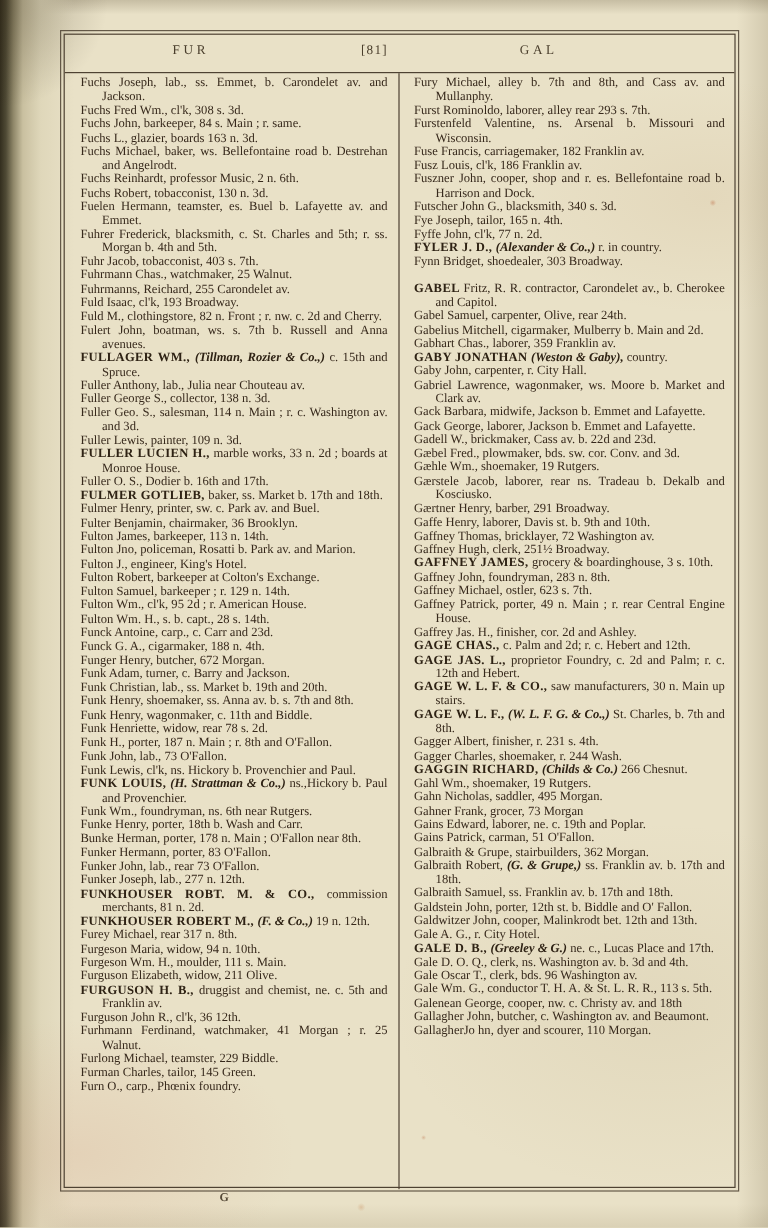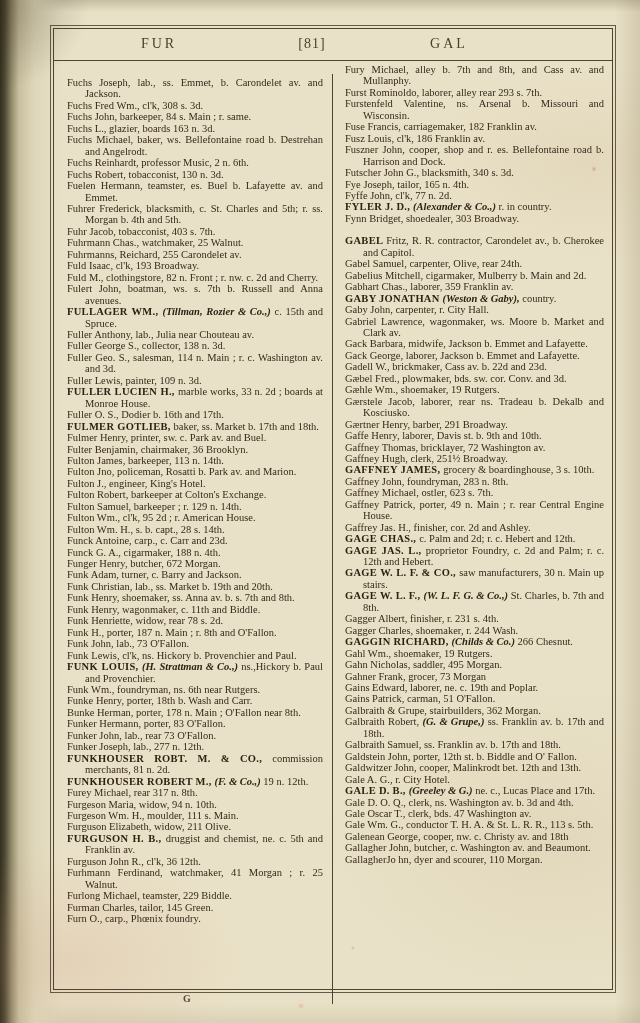--- a/index.html
+++ b/index.html
@@ -30,34 +30,34 @@
     border:1px solid #4e4232;
     outline:1px solid rgba(78,66,50,0.85);
     outline-offset:2px;
   }
   .header{
     position:absolute;left:0;top:0;width:100%;height:32px;
     box-sizing:border-box;border-bottom:1px solid #4e4232;
   }
   .hw{
     position:absolute;top:7px;transform:translateX(-50%);
-    font-size:14px;letter-spacing:3px;color:#4a3e2c;white-space:nowrap;
+    font-size:11px;letter-spacing:3px;color:#4a3e2c;white-space:nowrap;
   }
   .hw-left{left:105px;}
   .hw-num{left:258px;letter-spacing:1px;font-family:Liberation Serif, serif;}
   .hw-right{left:395px;font-family:Liberation Serif, serif;}
   .cols{
     position:absolute;left:0;top:32px;width:100%;height:930px;
     display:flex;
   }
   .col{
     box-sizing:border-box;width:280px;height:100%;
     padding:3px 9px 0 13px;overflow:hidden;
   }
-  .col-left{border-right:1px solid #4e4232;margin-top:13px;}
+  .col-left{border-right:1px solid #4e4232;}
   .col-right{padding:3px 8px 0 12px;}
   .entry{
     margin:0;padding-left:18px;text-indent:-18px;
     text-align:justify;
     font-size:10.5px;line-height:11.45px;
     color:#37291c;
     -webkit-hyphens:none;hyphens:none;
   }
   .entry .b{font-weight:700;color:#2e2214;letter-spacing:0.3px;}
   .entry .bi{font-weight:700;font-style:italic;color:#2e2214;}
@@ -190,21 +190,21 @@
           <p class="entry"><span>Gains Edward, laborer, ne. c. 19th and Poplar.</span></p>
           <p class="entry"><span>Gains Patrick, carman, 51 O'Fallon.</span></p>
           <p class="entry"><span>Galbraith &amp; Grupe, stairbuilders, 362 Morgan.</span></p>
           <p class="entry"><span>Galbraith Robert, </span><span class="bi">(G. &amp; Grupe,)</span><span> ss. Franklin av. b. 17th and 18th.</span></p>
           <p class="entry"><span>Galbraith Samuel, ss. Franklin av. b. 17th and 18th.</span></p>
           <p class="entry"><span>Galdstein John, porter, 12th st. b. Biddle and O' Fallon.</span></p>
           <p class="entry"><span>Galdwitzer John, cooper, Malinkrodt bet. 12th and 13th.</span></p>
           <p class="entry"><span>Gale A. G., r. City Hotel.</span></p>
           <p class="entry"><span class="b">GALE D. B., </span><span class="bi">(Greeley &amp; G.)</span><span> ne. c., Lucas Place and 17th.</span></p>
           <p class="entry"><span>Gale D. O. Q., clerk, ns. Washington av. b. 3d and 4th.</span></p>
-          <p class="entry"><span>Gale Oscar T., clerk, bds. 47 Washington av.</span></p>
+          <p class="entry"><span>Gale Oscar T., clerk, bds. 96 Washington av.</span></p>
           <p class="entry"><span>Gale Wm. G., conductor T. H. A. &amp; St. L. R. R., 113 s. 5th.</span></p>
           <p class="entry"><span>Galenean George, cooper, nw. c. Christy av. and 18th</span></p>
           <p class="entry"><span>Gallagher John, butcher, c. Washington av. and Beaumont.</span></p>
           <p class="entry"><span>GallagherJo hn, dyer and scourer, 110 Morgan.</span></p>
         </div>
     </div>
   </div>
   <div class="sig">G</div>
 </div>
 

